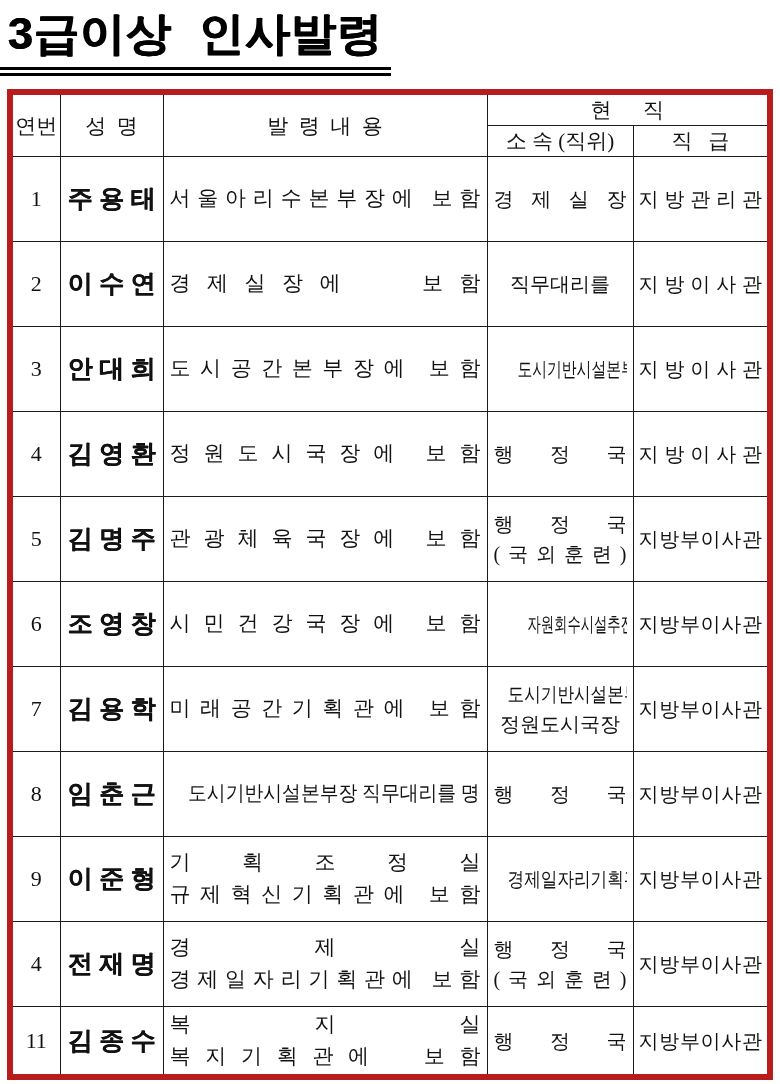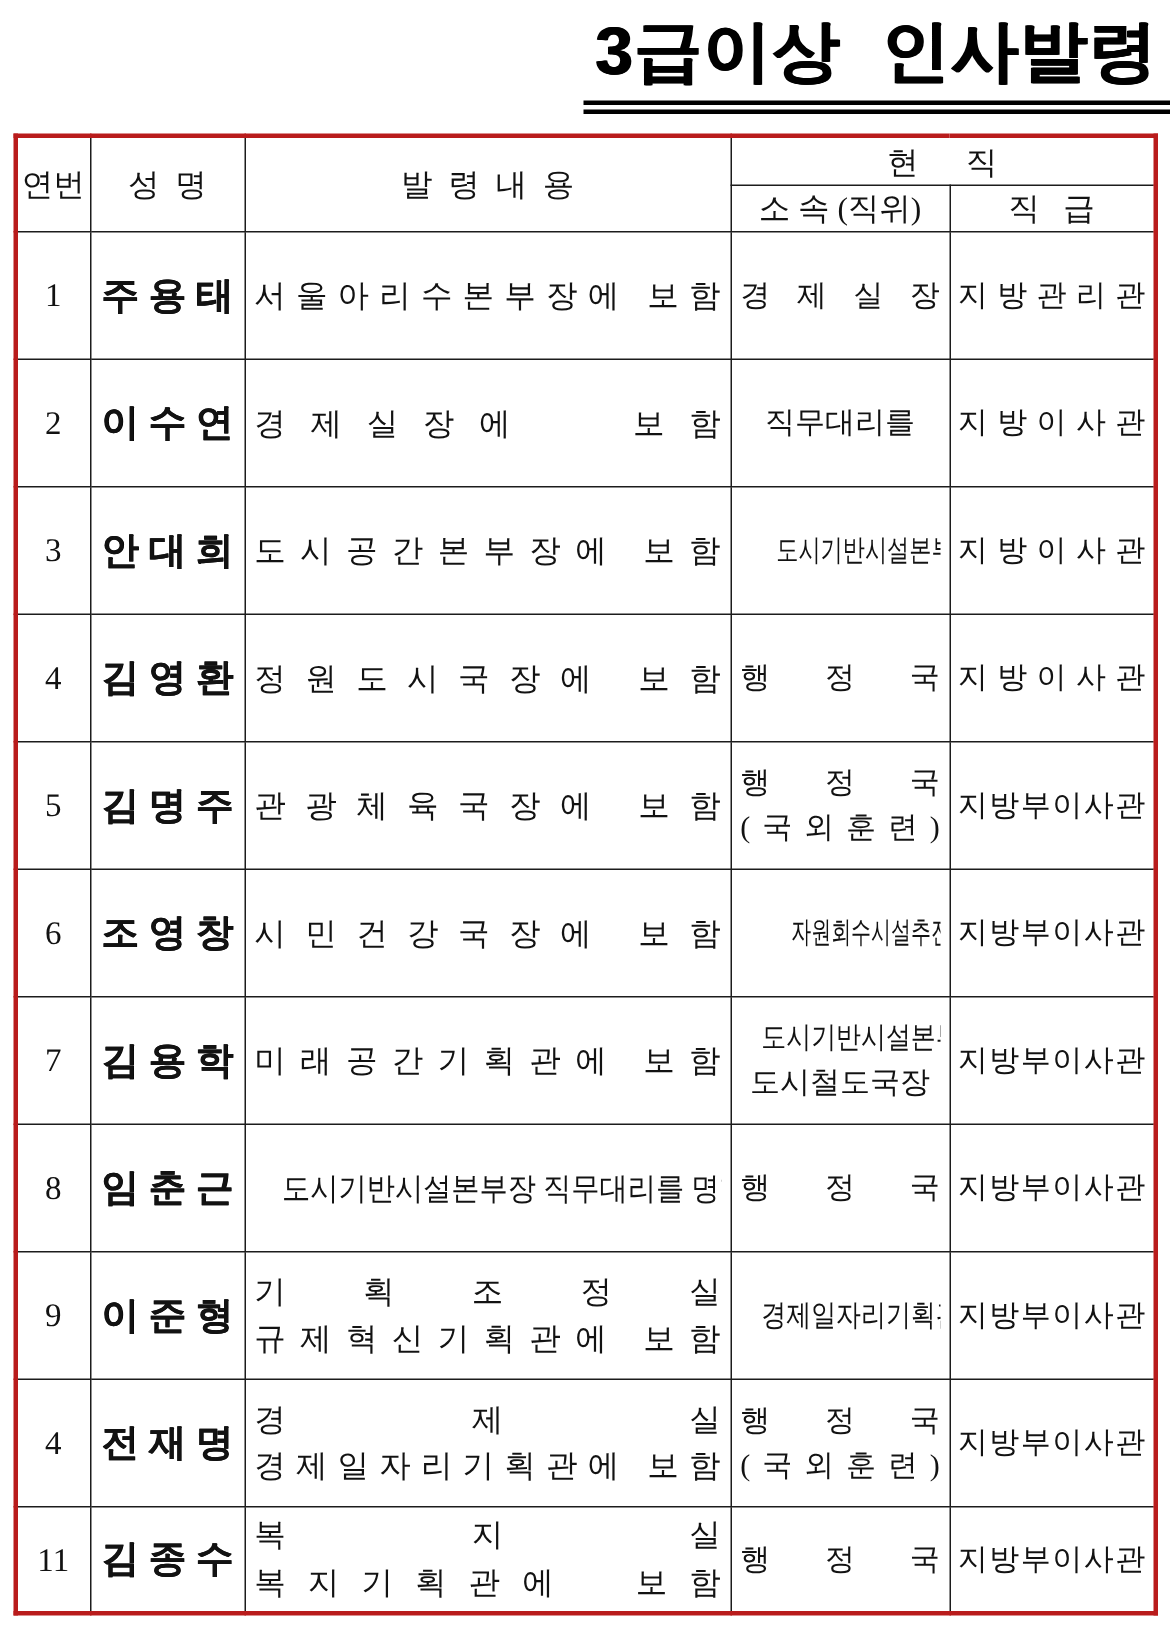--- a/index.html
+++ b/index.html
@@ -5,42 +5,42 @@
   * { margin:0; padding:0; box-sizing:border-box; }
   html,body { background:#ffffff; }
   body {
     width:780px; height:1084px; overflow:hidden;
     font-family:"Liberation Serif","DejaVu Serif",serif;
     color:#121212;
   }
   .page { width:780px; height:1084px; padding-top:6px; }
 
   
-  .title-wrap { text-align:right; }
+  .title-wrap { text-align:left; }
   .doc-title {
     display:inline-block;
     font-family:"Liberation Sans","DejaVu Sans",sans-serif;
     font-weight:900;
     font-size:45px;
     line-height:1.25;
     letter-spacing:1px;
     white-space:pre;
     color:#000;
     text-shadow:0.6px 0 0 #000, -0.6px 0 0 #000;
     padding:0 8px 5px 8px;
     border-bottom:9px double #000;
   }
 
   
   table.appointments {
     border-collapse:collapse;
     table-layout:fixed;
     width:760px;
     margin:13px auto 0 auto;
-    border:3px solid #b91c1c;
+    border:6px solid #b91c1c;
   }
   th, td { border:1.6px solid #1c1c1c; overflow:hidden; }
   th {
     font-weight:normal;
     font-size:21px;
     text-align:center;
     white-space:pre;
     vertical-align:middle;
   }
   thead tr.h1 { height:33px; }
@@ -361,21 +361,21 @@
               <span>획</span>
               <span>관</span>
               <span>에</span>
               <span>&nbsp;</span>
               <span>보</span>
               <span>함</span>
             </div>
           </td>
     <td class="c-aff">
             <div class="line"><span class="fit" style="transform-origin: center center; transform: scaleX(0.831);">도시기반시설본부</span></div>
-            <div class="line"><span class="fit">도시철도국장</span></div>
+            <div class="line"><span class="fit">정원도시국장</span></div>
           </td>
     <td class="c-rank">
             <div class="line justify">
               <span>지</span>
               <span>방</span>
               <span>부</span>
               <span>이</span>
               <span>사</span>
               <span>관</span>
             </div>

